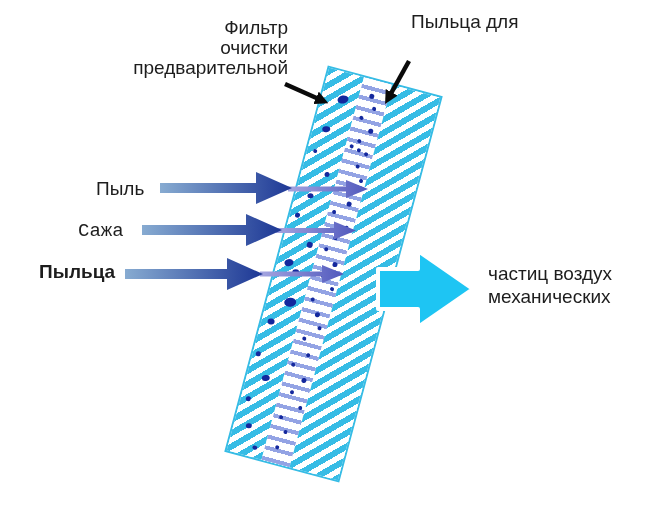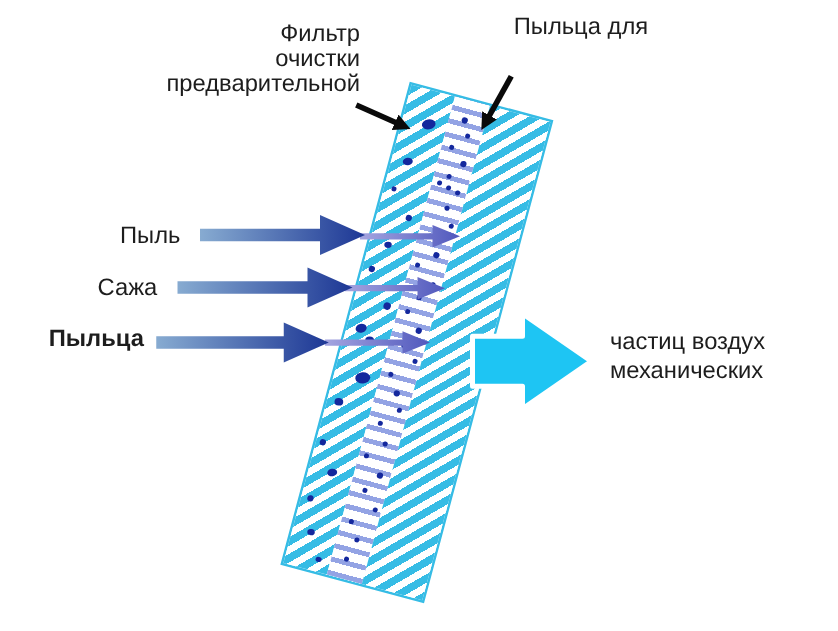--- a/index.html
+++ b/index.html
@@ -22,21 +22,21 @@
   .particles{position:absolute;left:0;top:0;width:100%;height:100%;}
   .particle{position:absolute;border-radius:50%;background:var(--particle-navy,#14289d);}
   
   .overlay{position:absolute;left:0;top:0;z-index:2;}
   
   .lbl{position:absolute;z-index:3;white-space:nowrap;}
   .lbl-prefilter{left:105px;top:18px;width:183px;text-align:right;font-size:19px;line-height:20px;}
   .lbl-fine{left:411px;top:11px;font-size:19px;line-height:21px;}
   .lbl-in{font-size:19px;}
   .lbl-in-0{left:96px;top:178px;}
-  .lbl-in-1{left:78px;top:220px;}
+  .lbl-in-1{left:78px;top:220px;font-family:Liberation Mono, monospace;}
   .lbl-in-2{left:39px;top:261px;font-weight:bold;}
   .lbl-out{left:488px;top:263px;font-size:19px;line-height:22.5px;}
 </style>
 </head>
 <body>
 
 <div class="stage">
 
   <div class="panel">
     <div class="strip strip-diag strip-left"></div>

